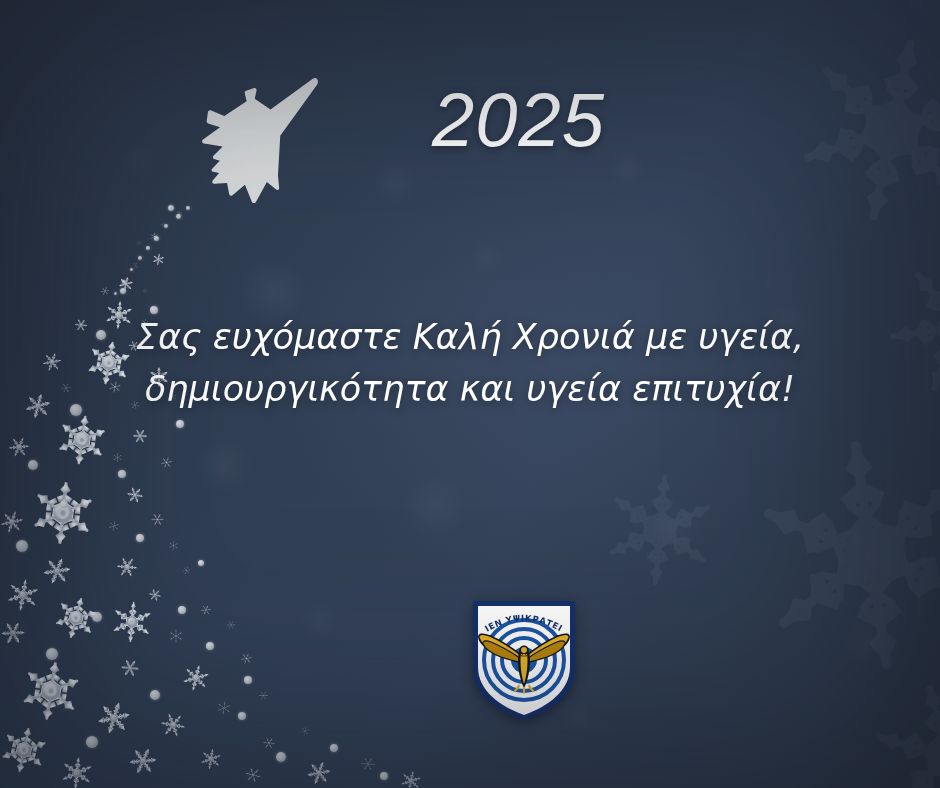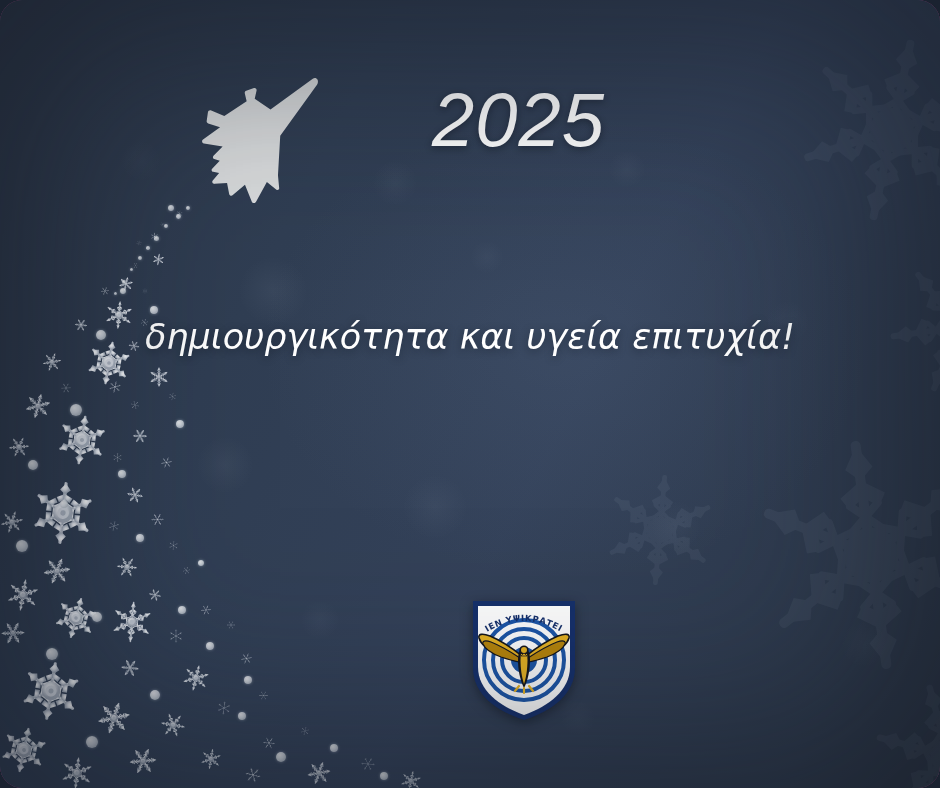--- a/index.html
+++ b/index.html
@@ -10,21 +10,20 @@
   body {
     font-family: "DejaVu Sans", sans-serif;
   }
 
   #card {
     position: relative;
     width: 940px;
     height: 788px;
     overflow: hidden;
     background: #be185d;
-    border-radius: 22px;
   }
 
   
   .bg-base {
     position: absolute;
     inset: 0;
     background:
       radial-gradient(120% 95% at 72% 48%, #36455c 0%, #32405６ 38%, #2c3949 78%, #28313f 100%);
     background-color: #303e54;
   }
@@ -3747,20 +3746,21 @@
         L 60.5 68.0
         L 62.0 42.0
         L 86.2 8.4
         C 86.9 7.4 87.0 6.0 86.5 5.0 Z"></path>
     </svg>
   </div>
 
   <div id="year">2025</div>
 
   <div id="greeting">
+    <span class="gline">Σας ευχόμαστε Καλή Χρονιά με υγεία,</span>
     <span class="gline">δημιουργικότητα και υγεία επιτυχία!</span>
   </div>
 
   <div id="emblem">
     <svg viewBox="0 0 108 124" xmlns="http://www.w3.org/2000/svg">
       <defs>
         <clipPath id="shieldClip">
           <path d="M6 6 H102 V70 C102 94 80 110 54 119 C28 110 6 94 6 70 Z"></path>
         </clipPath>
       </defs>

